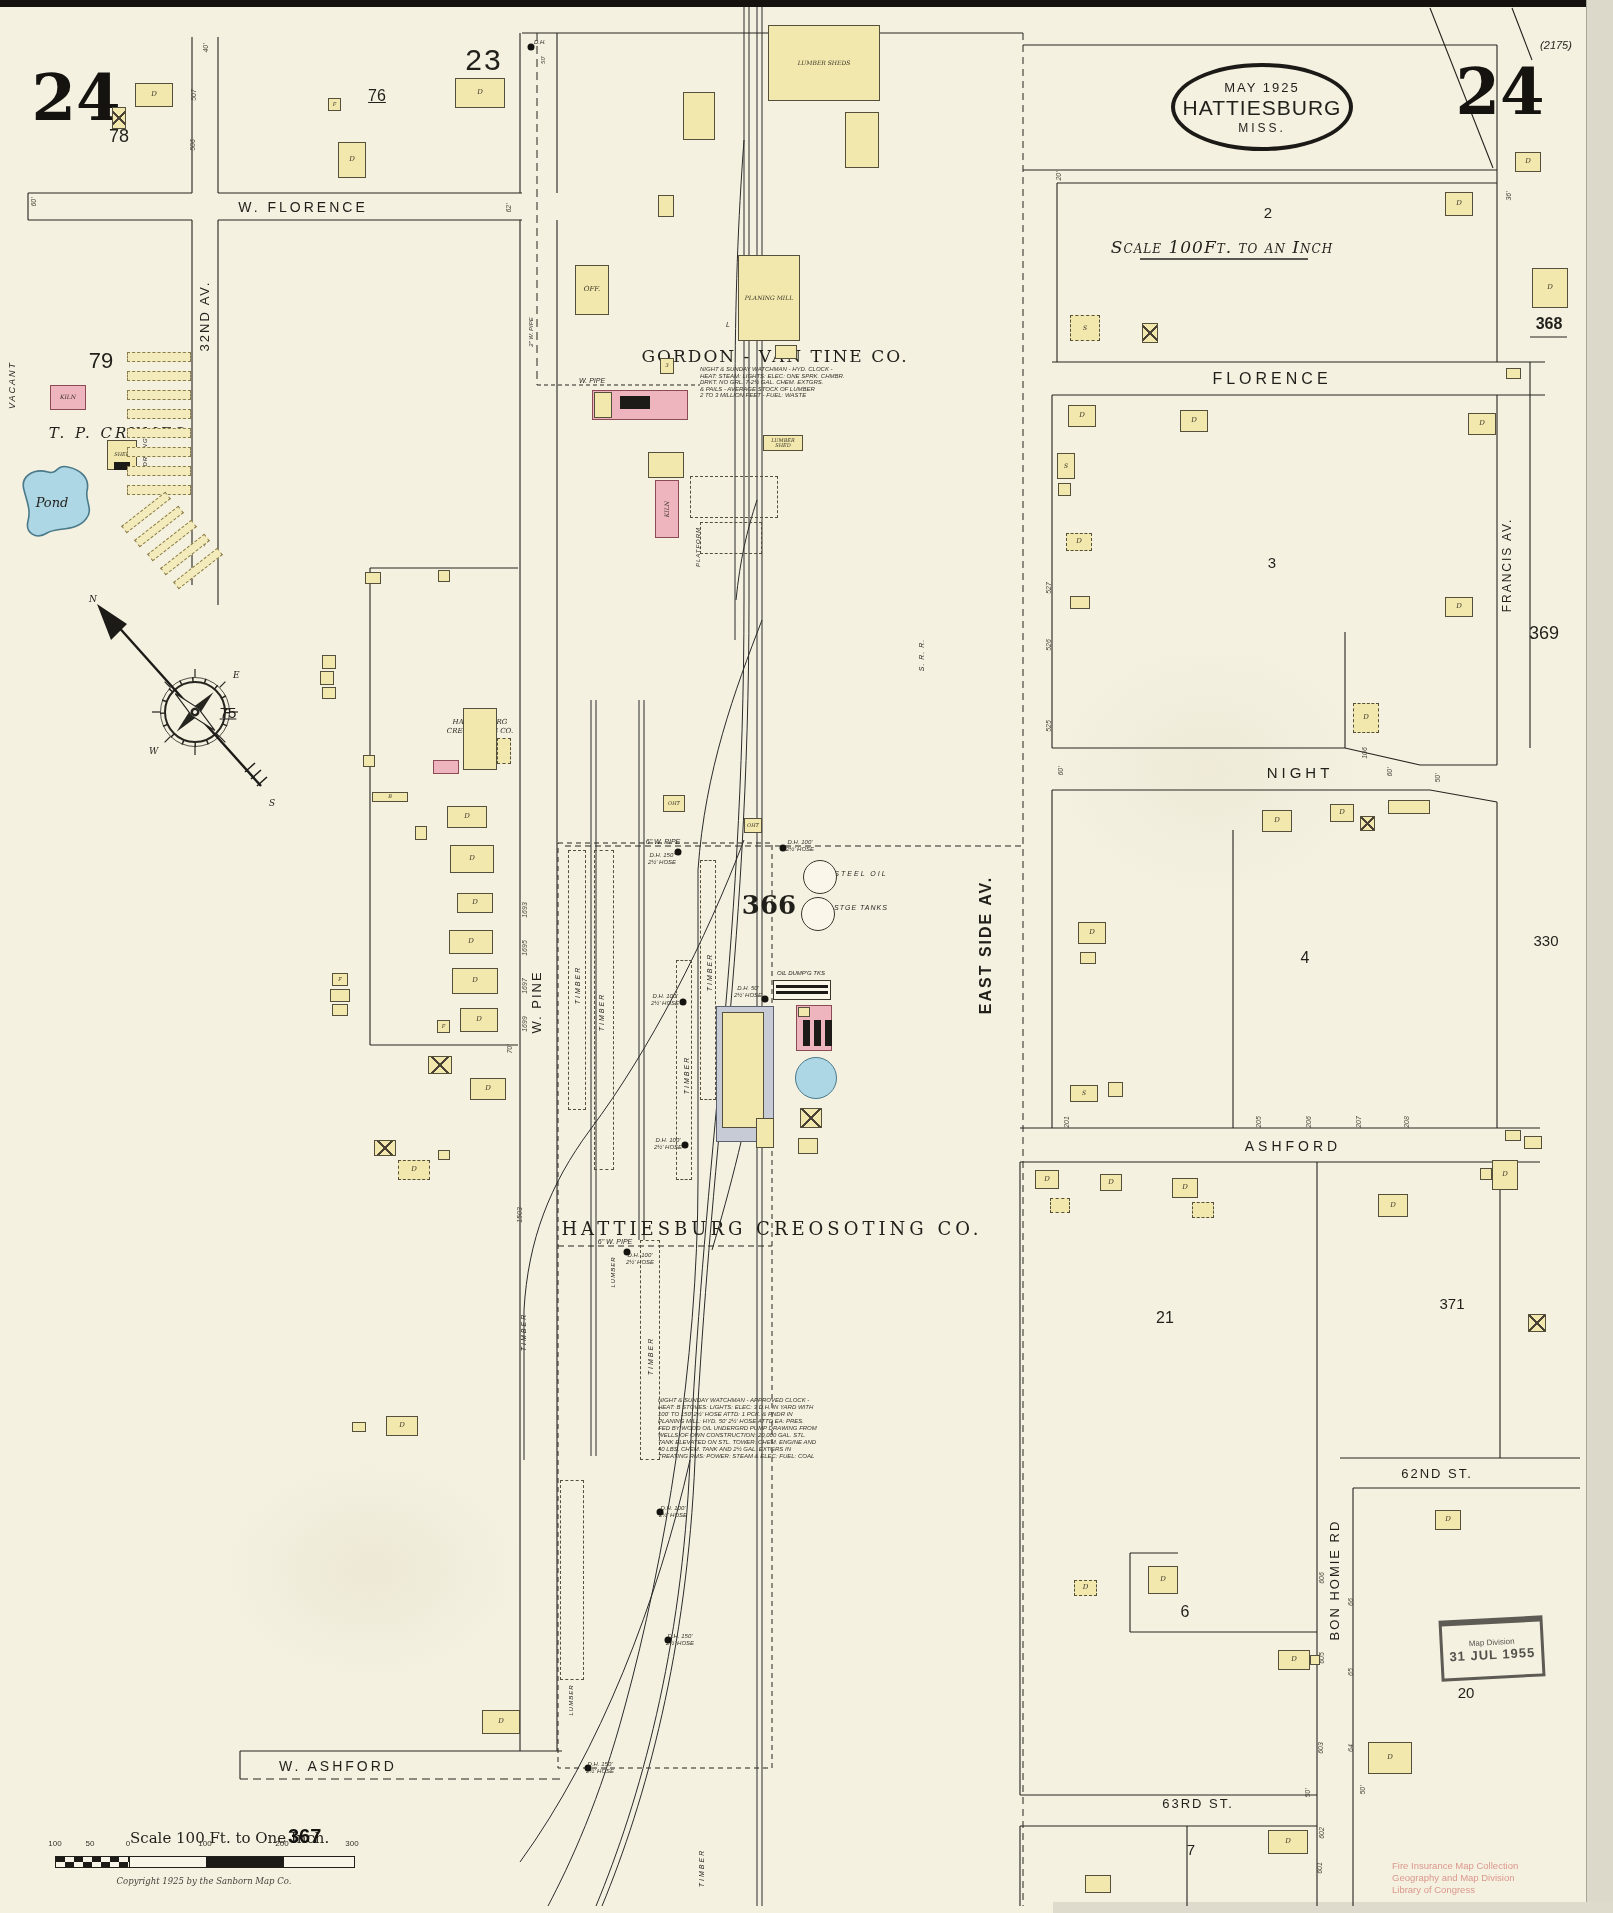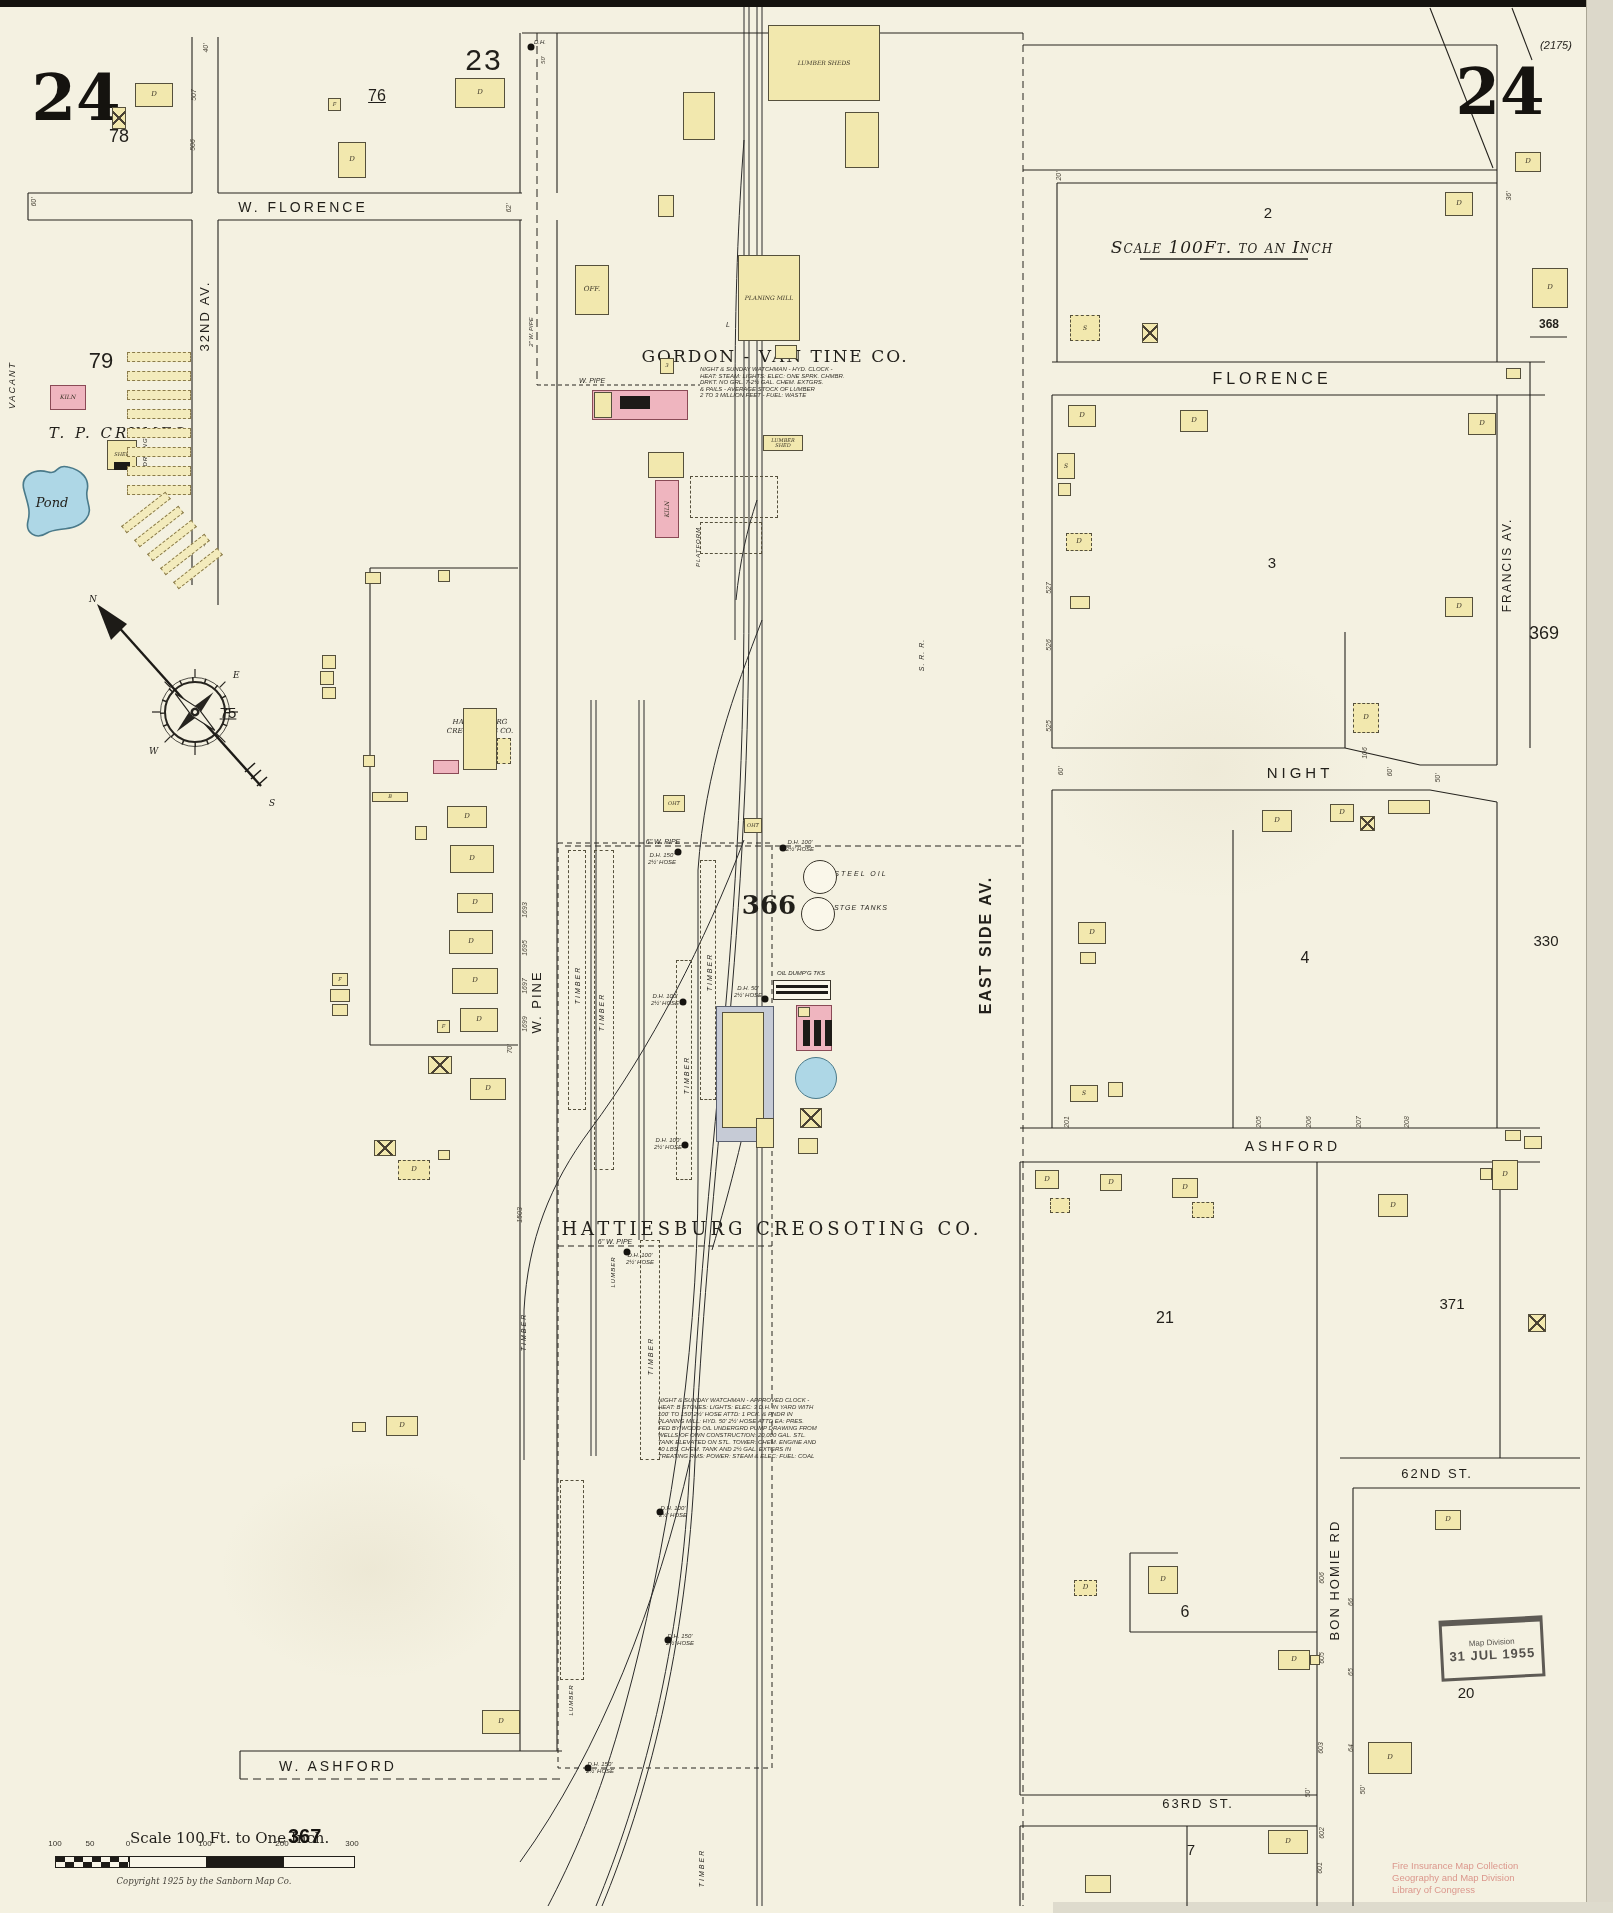--- a/index.html
+++ b/index.html
@@ -150,20 +150,25 @@
           <text x="38" y="-34">E</text>
           <text x="74" y="94">S</text>
           <text x="-46" y="42">W</text>
       </g>
     </g>
   </svg>
 
   <div class="bignum" style="left:76px;top:97px;">24</div>
   <div class="bignum" style="left:1500px;top:91px;">24</div>
 
+  <div class="oval">
+    <div class="l1">MAY 1925</div>
+    <div class="l2">HATTIESBURG</div>
+    <div class="l3">MISS.</div>
+  </div>
 
   <div class="scalestmt">Scale 100Ft. to an Inch</div>
 
   <div class="sb-title">Scale 100 Ft. to One Inch.</div>
   <div class="sb-num">367</div>
   <div class="sbar">
     <div class="seg chk">
         <div class="r1"></div>
         <div class="r2"></div>
       </div>
@@ -210,21 +215,21 @@
       <div class="lbl" style="left: 101px; top: 361px; font-size: 22px; letter-spacing: 0px; transform: translate(-50%, -50%);">79</div>
       <div class="lbl" style="left: 228px; top: 712px; font-size: 15px; letter-spacing: 0px; transform: translate(-50%, -50%); text-decoration: underline;">75</div>
       <div class="lbl" style="left: 1268px; top: 212px; font-size: 15px; letter-spacing: 0px; transform: translate(-50%, -50%);">2</div>
       <div class="lbl" style="left: 1272px; top: 562px; font-size: 15px; letter-spacing: 0px; transform: translate(-50%, -50%);">3</div>
       <div class="lbl" style="left: 1305px; top: 958px; font-size: 16px; letter-spacing: 0px; transform: translate(-50%, -50%);">4</div>
       <div class="lbl" style="left: 1165px; top: 1318px; font-size: 16px; letter-spacing: 0px; transform: translate(-50%, -50%);">21</div>
       <div class="lbl" style="left: 1185px; top: 1612px; font-size: 16px; letter-spacing: 0px; transform: translate(-50%, -50%);">6</div>
       <div class="lbl" style="left: 1191px; top: 1849px; font-size: 15px; letter-spacing: 0px; transform: translate(-50%, -50%);">7</div>
       <div class="lbl" style="left: 1466px; top: 1692px; font-size: 15px; letter-spacing: 0px; transform: translate(-50%, -50%);">20</div>
       <div class="lbl sf b" style="left: 769px; top: 905px; font-size: 26px; letter-spacing: 0px; transform: translate(-50%, -50%);">366</div>
-      <div class="lbl b" style="left: 1549px; top: 324px; font-size: 12px; letter-spacing: 0px; transform: translate(-50%, -50%);">368</div>
+      <div class="lbl b" style="left: 1549px; top: 324px; font-size: 16px; letter-spacing: 0px; transform: translate(-50%, -50%);">368</div>
       <div class="lbl" style="left: 1544px; top: 633px; font-size: 18px; letter-spacing: 0px; transform: translate(-50%, -50%);">369</div>
       <div class="lbl" style="left: 1546px; top: 940px; font-size: 15px; letter-spacing: 0px; transform: translate(-50%, -50%);">330</div>
       <div class="lbl" style="left: 1452px; top: 1303px; font-size: 15px; letter-spacing: 0px; transform: translate(-50%, -50%);">371</div>
       <div class="lbl sf it" style="left: 118px; top: 433px; font-size: 15px; letter-spacing: 3px; transform: translate(-50%, -50%);">T. P. CRYMES</div>
       <div class="lbl sf it" style="left: 52px; top: 502px; font-size: 13px; letter-spacing: 0px; transform: translate(-50%, -50%);">Pond</div>
       <div class="lbl it" style="left: 12px; top: 385px; font-size: 9px; letter-spacing: 2px; transform: translate(-50%, -50%) rotate(-90deg);">VACANT</div>
       <div class="lbl sf" style="left: 775px; top: 356px; font-size: 17px; letter-spacing: 2px; transform: translate(-50%, -50%);">GORDON - VAN TINE CO.</div>
       <div class="lbl sf" style="left: 772px; top: 1229px; font-size: 18px; letter-spacing: 4px; transform: translate(-50%, -50%);">HATTIESBURG  CREOSOTING  CO.</div>
       <div class="lbl sf it" style="left: 480px; top: 722px; font-size: 7px; letter-spacing: 0px; transform: translate(-50%, -50%);">HATTIESBURG</div>
       <div class="lbl sf it" style="left: 480px; top: 731px; font-size: 7px; letter-spacing: 0px; transform: translate(-50%, -50%);">CREOSOTING CO.</div>

